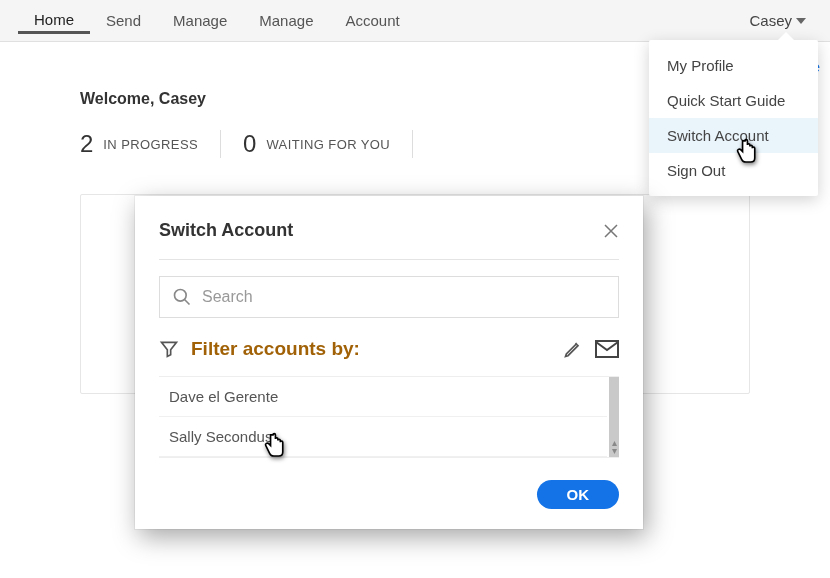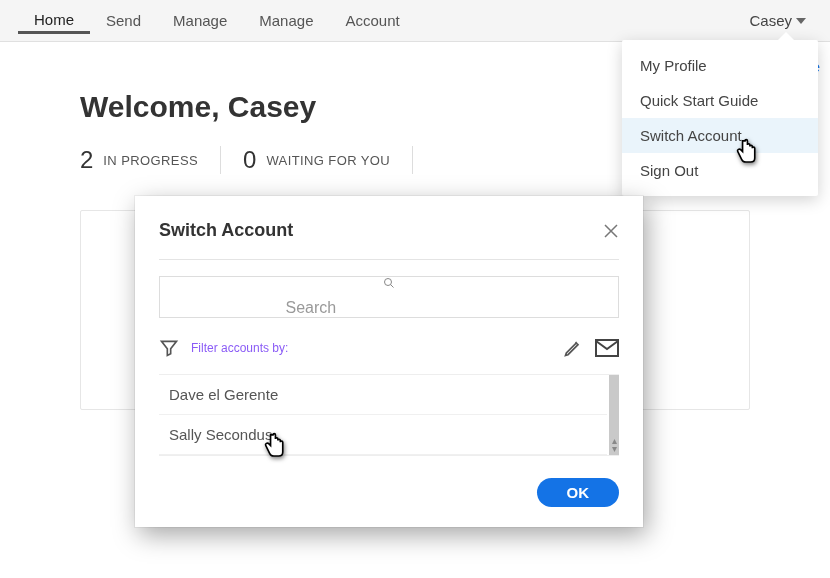--- a/index.html
+++ b/index.html
@@ -6,54 +6,54 @@
   body { width: 830px; height: 578px; background: #fff; position: relative; overflow: hidden; }
 
   .topnav { height: 42px; background: #f5f5f5; border-bottom: 1px solid #e0e0e0; display: flex; align-items: center; padding: 0 18px; position: relative; }
   .nav-item { padding: 0 16px; height: 26px; display: flex; align-items: center; font-size: 15px; color: #555; cursor: pointer; }
   .nav-item.active { color: #222; font-weight: 500; border-bottom: 3px solid #555; }
   .nav-spacer { flex: 1; }
   .user-menu-trigger { display: flex; align-items: center; gap: 4px; font-size: 15px; color: #444; cursor: pointer; padding-right: 6px;}
   .caret-down { width: 0; height: 0; border-left: 5px solid transparent; border-right: 5px solid transparent; border-top: 6px solid #666; }
 
   .content { padding: 48px 80px 0 80px; }
-  .welcome { font-size: 30px; font-weight: 700; color: #333; margin-bottom: 22px; }
+  .welcome { font-size: 16px; font-weight: 700; color: #333; margin-bottom: 22px; }
 
   .stats-row { display: flex; align-items: center; gap: 0; margin-bottom: 36px; }
   .stat { display: flex; align-items: center; gap: 10px; padding: 0 22px; }
   .stat:first-child { padding-left: 0;}
   .stat-num { font-size: 24px; font-weight: 400; color: #333; }
   .stat-label { font-size: 13px; letter-spacing: 0.4px; color: #555; }
   .stat-divider { width: 1px; height: 28px; background: #ddd; }
   .bell { width: 18px; height: 20px; }
 
   .card { border: 1px solid #e6e6e6; border-radius: 2px; height: 200px; background: #fff;}
 
   
-  .dropdown { position: absolute; top: 40px; right: 12px; width: 196px; background: #fff; box-shadow: 0 4px 16px rgba(0,0,0,0.18); border-radius: 2px; padding: 8px 0;}
+  .dropdown { position: absolute; top: 40px; right: 12px; width: 169px; background: #fff; box-shadow: 0 4px 16px rgba(0,0,0,0.18); border-radius: 2px; padding: 8px 0;}
   .dropdown::before { content:""; position:absolute; top:-8px; right:24px; width:0;height:0;border-left:8px solid transparent;border-right:8px solid transparent;border-bottom:8px solid #fff;}
   .dropdown-item { padding: 9px 18px; font-size: 15px; color: #444; cursor: pointer; position: relative;}
   .dropdown-item.highlight { background: #eaf4fb; }
   
   .link-fragment { position:absolute; top:58px; right:10px; color:#1473e6; font-size:15px;}
 
   
   .modal { position: absolute; left: 135px; top: 196px; width: 508px; background: #fff; box-shadow: 4px 8px 24px rgba(0,0,0,0.35), 0 0 0 1px rgba(0,0,0,0.05); padding: 24px 24px 20px 24px; }
   .modal-header { display:flex; align-items:center; justify-content:space-between; margin-bottom:18px;}
   .modal-title { font-size: 18px; font-weight: 700; color: #333; }
   .close-x { width:16px; height:16px; cursor:pointer; color:#777;}
   .hr { height:1px; background:#e4e4e4; margin-bottom:16px; }
 
-  .search-box { border:1px solid #ddd; height:42px; display:flex; align-items:center; padding:0 12px; gap:10px; margin-bottom:20px;flex-direction:column;}
+  .search-box { border:1px solid #ddd; height:42px; display:flex; align-items:center; padding:0 12px; gap:10px; margin-bottom:20px;}
   .search-box input { border:none; outline:none; font-size:16px; color:#444; flex:1;}
   .search-box input::placeholder { color:#999; font-style: normal;}
   .search-icon-svg { width:20px; height:20px; color:#888;}
 
   .filter-row { display:flex; align-items:center; gap:12px; margin-bottom:16px;}
-  .filter-label { font-size:12px; font-weight:400; color:#8b5cf6; }
+  .filter-label { font-size:19px; font-weight:700; color:#a16207; }
   .flexspace { flex:1; }
   .tool-icon { width:20px; height:20px; color:#555; cursor:pointer;}
   .envelope-icon { width:24px; height:18px; color:#444; cursor:pointer;}
 
   .acct-list { border-top:1px solid #eee; border-bottom:1px solid #eee; position:relative; padding-right:12px;}
   .acct-item { padding:11px 10px; font-size:15px; color:#555; cursor:pointer; border-bottom:1px solid #f0f0f0;}
   .acct-item:last-child{border-bottom:none;}
   .acct-item.sel { background:#eaf4fb; }
   .acct-scroll { position:absolute; right:0; top:0; bottom:0; width:10px; background:#f1f1f1;}
   .acct-thumb { position:absolute; right:0; top:0; width:10px; height:80px; background:#c9c9c9; border-radius:0;}

